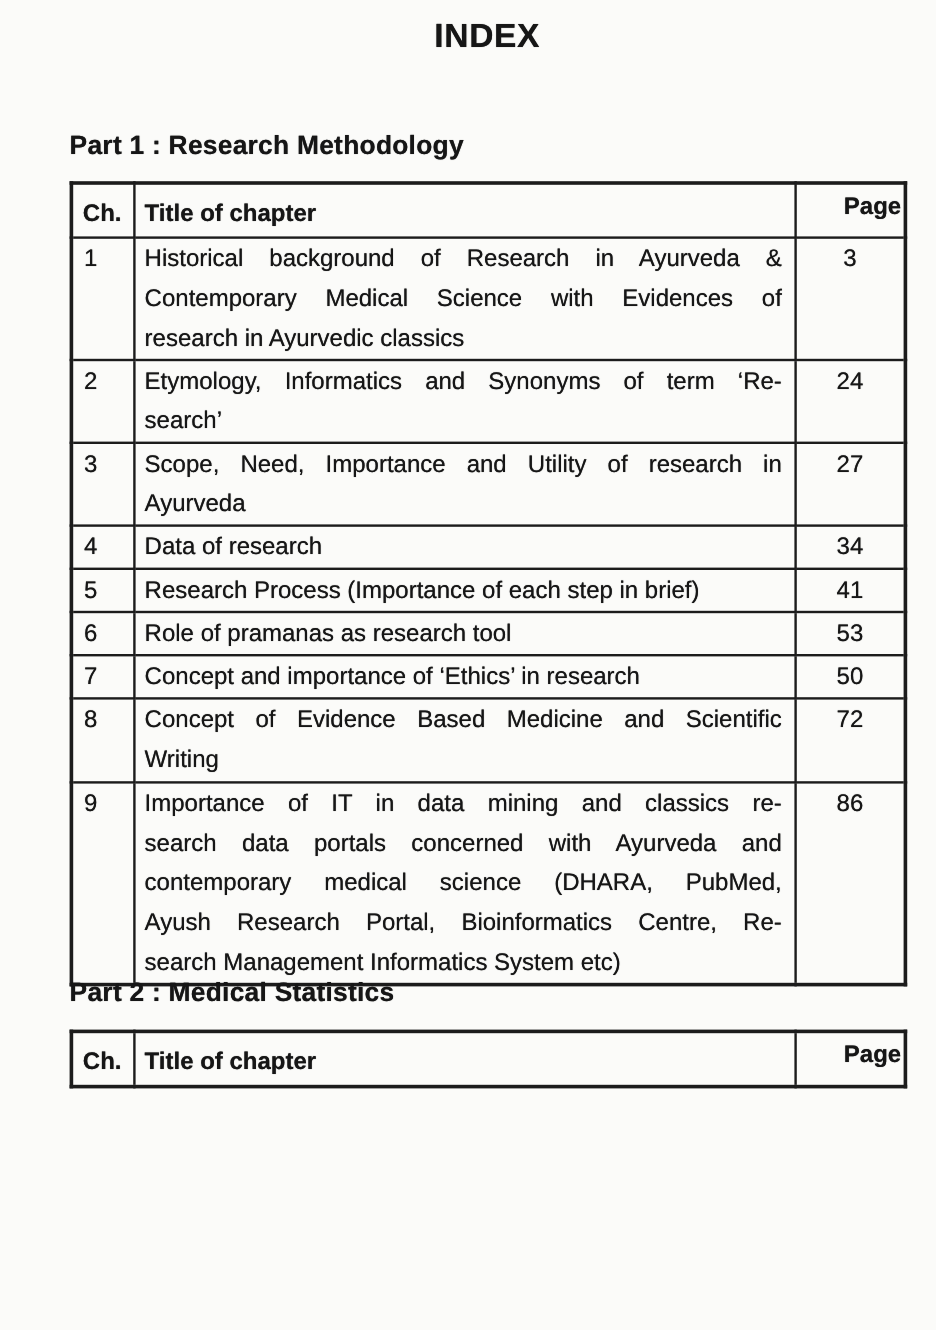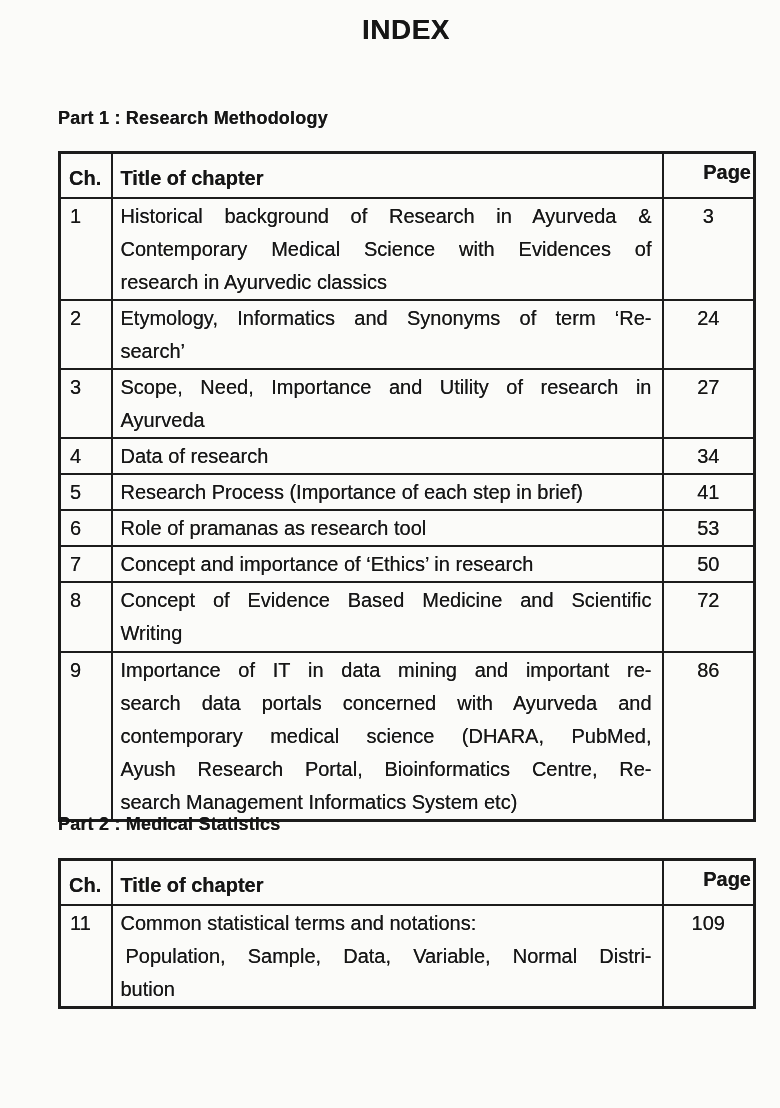--- a/index.html
+++ b/index.html
@@ -13,21 +13,21 @@
     overflow:hidden;
     text-shadow:0 0 0.6px rgba(20,20,20,.85);
   }
   .page-title {
     position:absolute; top:14px; left:0; width:780px;
     text-align:center; font-size:28px; font-weight:bold;
     letter-spacing:.5px; transform:translateX(16px);
   }
   .part-heading {
     position:absolute; left:58px;
-    font-size:18px; font-weight:bold; letter-spacing:.2px;
+    font-size:22px; font-weight:bold; letter-spacing:.2px;
   }
   #part1-heading { top:108px; }
   #part2-heading { top:814px; }
   table {
     position:absolute; left:58px; width:695px;
     border-collapse:collapse; table-layout:fixed;
     border:3px solid #1c1c1c;
   }
   #table1 { top:151px; }
   #table2 { top:858px; }
@@ -127,21 +127,21 @@
     <td class="ch">8</td>
     <td class="title">
       <div class="jl">Concept of Evidence Based Medicine and Scientific</div>
       <div class="ll">Writing</div>
     </td>
     <td class="pg">72</td>
   </tr>
   <tr class="h162">
     <td class="ch">9</td>
     <td class="title">
-      <div class="jl">Importance of IT in data mining and important re-</div>
+      <div class="jl">Importance of IT in data mining and classics re-</div>
       <div class="jl">search data portals concerned with Ayurveda and</div>
       <div class="jl">contemporary medical science (DHARA, PubMed,</div>
       <div class="jl">Ayush Research Portal, Bioinformatics Centre, Re-</div>
       <div class="ll">search Management Informatics System etc)</div>
     </td>
     <td class="pg">86</td>
   </tr>
 </tbody>
   </table>
 
@@ -152,23 +152,14 @@
       <col class="c-ch">
       <col class="c-title">
       <col class="c-page">
     </colgroup>
   <tbody>
       <tr class="h38">
     <th class="ch-h">Ch.</th>
     <th class="title-h">Title of chapter</th>
     <th class="page-h">Page</th>
   </tr>
-  <tr class="h100">
-    <td class="ch">11</td>
-    <td class="title">
-      <div class="ll">Common statistical terms and notations:</div>
-      <div class="jl ind">Population, Sample, Data, Variable, Normal Distri-</div>
-      <div class="ll">bution</div>
-    </td>
-    <td class="pg">109</td>
-  </tr>
 </tbody>
   </table>
 
 </body></html>

